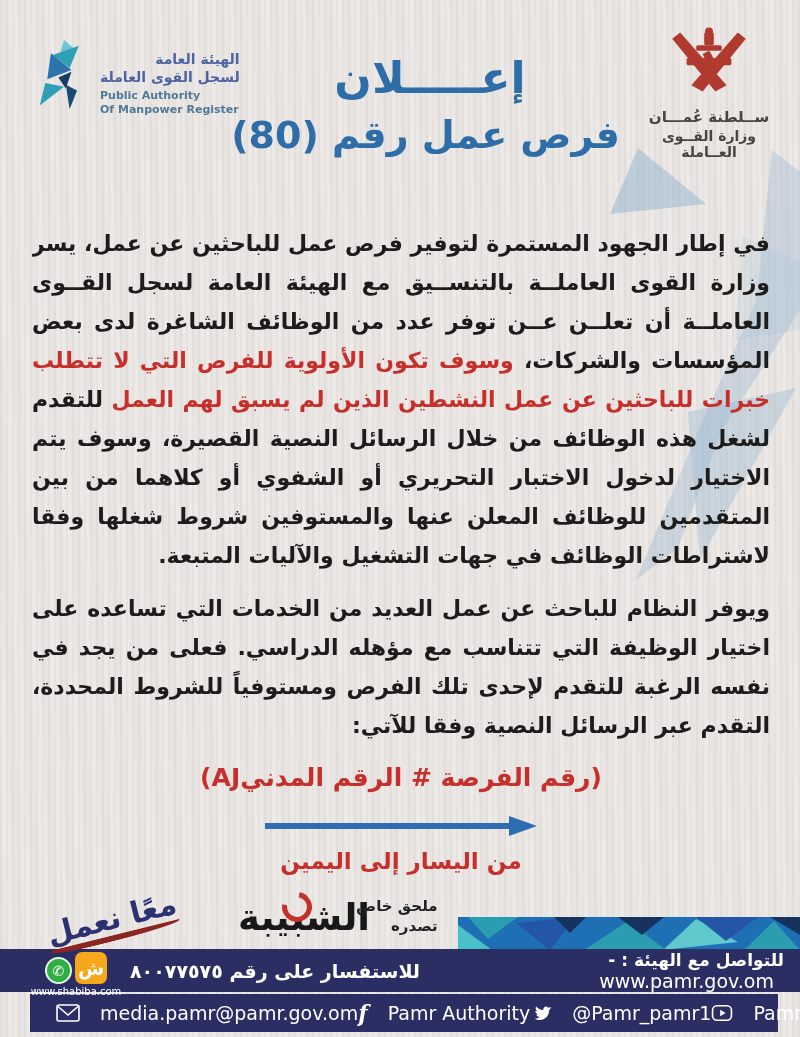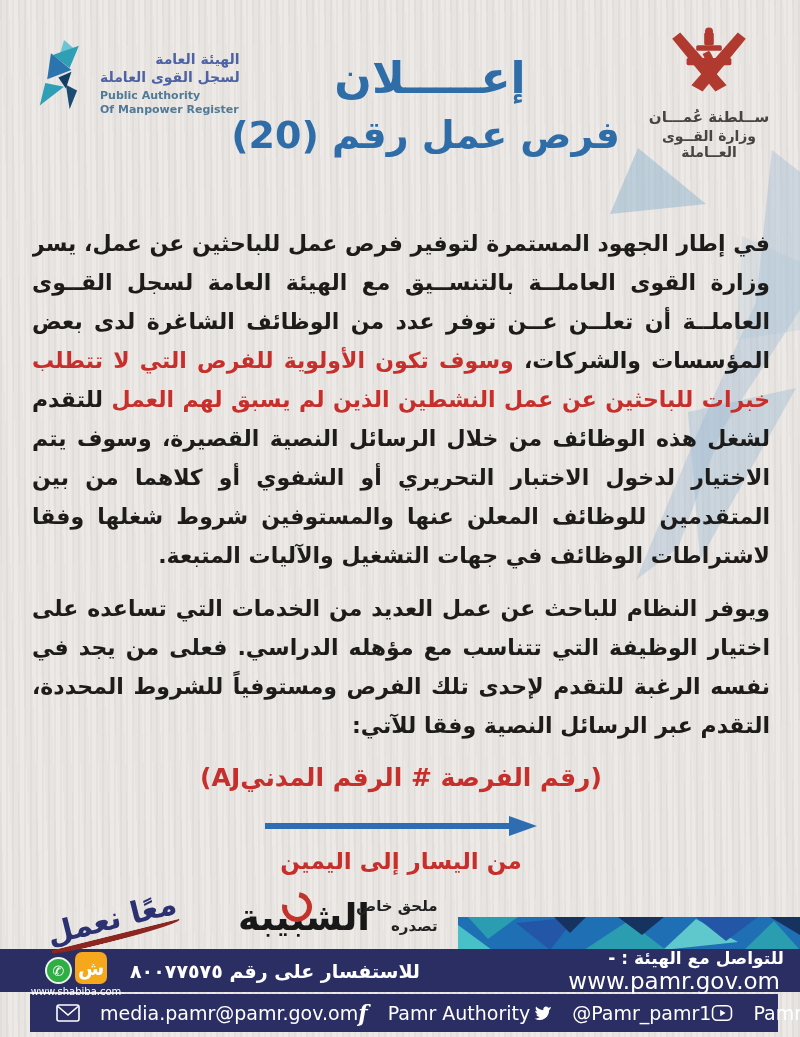--- a/index.html
+++ b/index.html
@@ -40,21 +40,21 @@
   .maan{position:absolute;left:46px;bottom:96px;transform:rotate(-14deg);z-index:3;}
   .maan .m-txt{font-size:30px;font-weight:bold;color:#2c3172;direction:rtl;display:block;}
   .maan .swoosh{height:9px;border-bottom:6px solid #8c2620;border-radius:0 0 80% 60%;margin-top:-4px;}
   .shabiba-logo{position:absolute;left:238px;bottom:98px;z-index:3;font-size:37px;font-weight:bold;color:#181818;direction:rtl;}
   .shabiba-logo .ring{position:absolute;left:44px;top:-4px;width:30px;height:30px;border:5px solid #c4332b;border-radius:50%;border-top-color:transparent;transform:rotate(-35deg);}
   .supplement{position:absolute;left:356px;bottom:101px;z-index:3;font-size:15px;font-weight:bold;color:#222;text-align:right;direction:rtl;line-height:1.35;}
   .mosaic{position:absolute;left:458px;right:0;bottom:87px;height:33px;z-index:2;}
   .bar1{position:absolute;left:0;right:0;bottom:45px;height:43px;background:var(--navy-bar);z-index:2;
         display:flex;direction:rtl;align-items:center;justify-content:space-between;padding:0 16px 0 130px;}
   .c-label{font-size:17px;font-weight:bold;color:#fff;}
-  .c-url{font-size:23px;color:#fff;margin-right:4px;direction:ltr;display:inline-block;text-align:center;}
+  .c-url{font-size:19px;color:#fff;margin-right:10px;direction:ltr;display:inline-block;text-align:center;}
   .contact-left{font-size:19px;font-weight:bold;color:#fff;white-space:nowrap;}
   .badges{position:absolute;left:28px;bottom:40px;z-index:4;width:96px;text-align:center;}
   .badge-row{display:flex;align-items:flex-end;gap:3px;justify-content:center;}
   .b-green{width:27px;height:27px;border-radius:50%;background:#2fae44;border:2px solid #e8f5e9;color:#fff;font-size:14px;line-height:25px;text-align:center;}
   .b-yellow{width:32px;height:32px;border-radius:7px;background:#f5a81c;color:#fff;font-size:19px;font-weight:bold;line-height:32px;text-align:center;}
   .b-url{font-size:10px;color:#fff;margin-top:2px;}
   .bar2{position:absolute;left:30px;right:22px;bottom:5px;height:38px;background:var(--navy-bar);z-index:3;
         display:flex;align-items:center;justify-content:space-between;padding:0 26px;}
   .soc{display:flex;align-items:center;gap:20px;color:#fff;font-size:19px;white-space:nowrap;}
   .fb-f{font-family:"DejaVu Serif",serif;font-style:italic;font-weight:bold;font-size:22px;}
@@ -87,21 +87,21 @@
       </div>
       <div class="pamr-en">
         <div>Public Authority</div>
         <div>Of Manpower Register</div>
       </div>
     </div>
   </div>
 
   <div class="title">
     <div class="t1">إعـــــلان</div>
-    <div class="t2">فرص عمل رقم (20)</div>
+    <div class="t2">فرص عمل رقم (80)</div>
   </div>
 
   <div class="ministry">
     <svg width="104" height="72" viewBox="0 0 120 90" style="color:var(--emblem-red)">
       <g fill="currentColor">
         <polygon points="14,16 24,8 82,74 68,82"></polygon>
         <polygon points="106,16 96,8 38,74 52,82"></polygon>
         <circle cx="60" cy="7" r="5"></circle>
         <rect x="54" y="8" width="12" height="16" rx="2"></rect>
         <rect x="44" y="24" width="32" height="7" rx="2"></rect>

